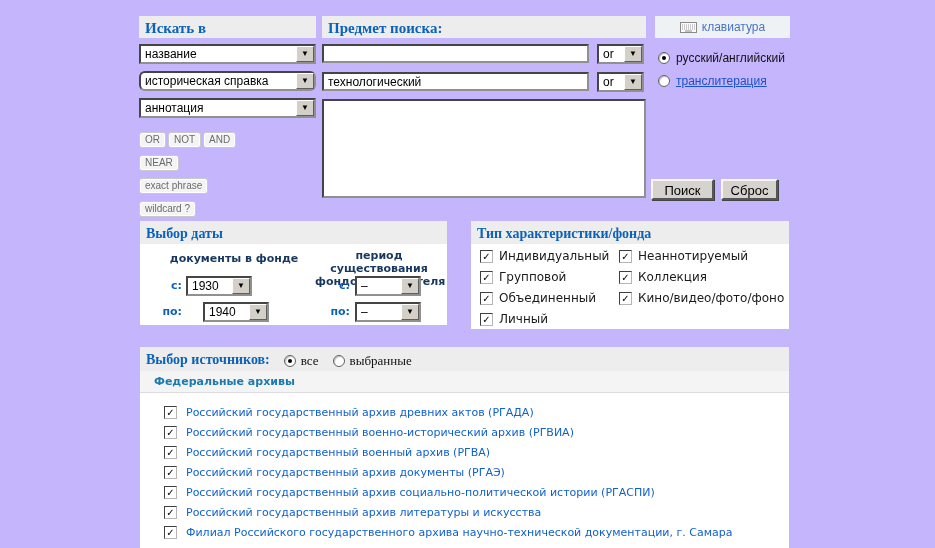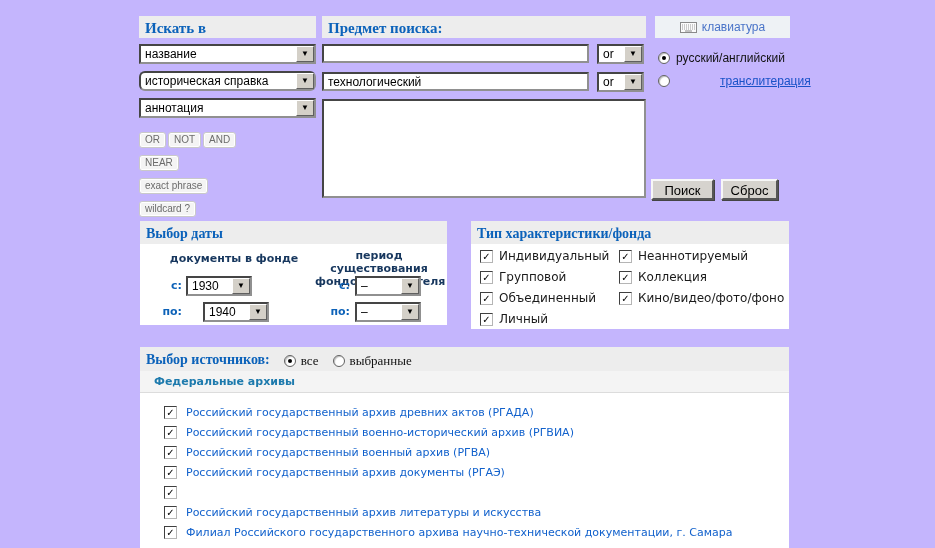--- a/index.html
+++ b/index.html
@@ -43,21 +43,21 @@
           color:#6b6b6b;font-size:10px;line-height:11px;padding:1px 5px 2px;margin:0 2px 4px 0;
           box-shadow:inset 0 0 0 1px #fff;cursor:pointer;}
 
   
   .rd{display:inline-block;width:10px;height:10px;border:1px solid #616161;border-radius:50%;
       background:#fff;position:relative;flex:none;box-shadow:inset 1px 1px 1px rgba(0,0,0,.25);cursor:pointer;}
   .rd.sel::after{content:"";position:absolute;left:3px;top:3px;width:4px;height:4px;background:#000;border-radius:50%;}
   .lang-row{position:absolute;display:flex;align-items:center;gap:6px;font-size:12px;color:#111;}
   .lang1{left:658px;top:51px;}
   .lang2{left:658px;top:74px;}
-  .translit{color:#1a52c8;text-decoration:underline;cursor:pointer;margin-left:44px;}
+  .translit{color:#1a52c8;text-decoration:underline;cursor:pointer;}
 
   
   .win-btn{position:absolute;box-sizing:border-box;height:21px;background:#d6d3ce;border:2px solid;
            border-color:#f7f7f7 #565656 #565656 #f7f7f7;box-shadow:1px 1px 0 #444;
            font:13px "Liberation Sans",sans-serif;text-align:center;padding-top:2px;cursor:pointer;}
   .btn-search{left:651px;top:179px;width:63px;}
   .btn-reset{left:721px;top:179px;width:57px;}
 
   
   .box{position:absolute;border:1px solid #c4b5fd;box-sizing:border-box;background:#fff;}
@@ -300,20 +300,21 @@
       <div class="arch-item">
         <span class="cb">
             <span class="cb-check">✓</span>
           </span>
         <span>Российский государственный архив документы (РГАЭ)</span>
       </div>
       <div class="arch-item">
         <span class="cb">
             <span class="cb-check">✓</span>
           </span>
+        <span>Российский государственный архив социально-политической истории (РГАСПИ)</span>
       </div>
       <div class="arch-item">
         <span class="cb">
             <span class="cb-check">✓</span>
           </span>
         <span>Российский государственный архив литературы и искусства</span>
       </div>
       <div class="arch-item">
         <span class="cb">
             <span class="cb-check">✓</span>

